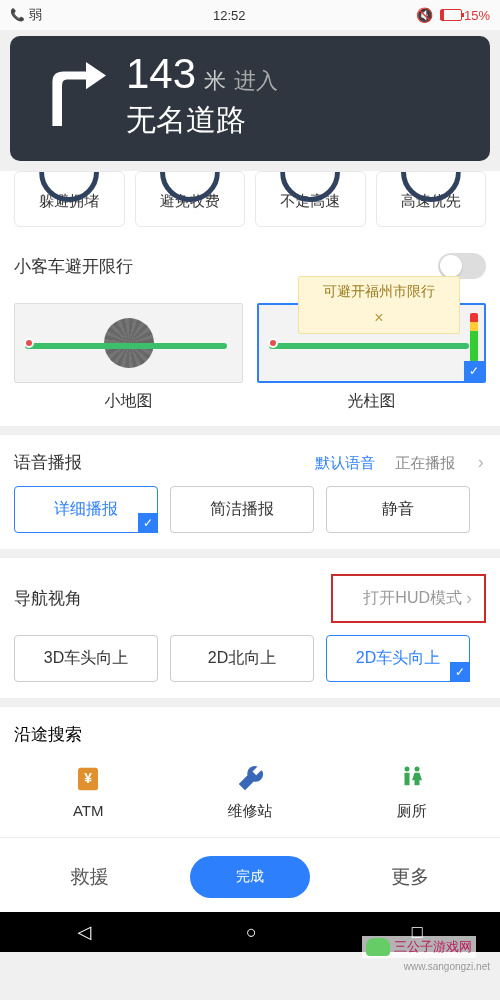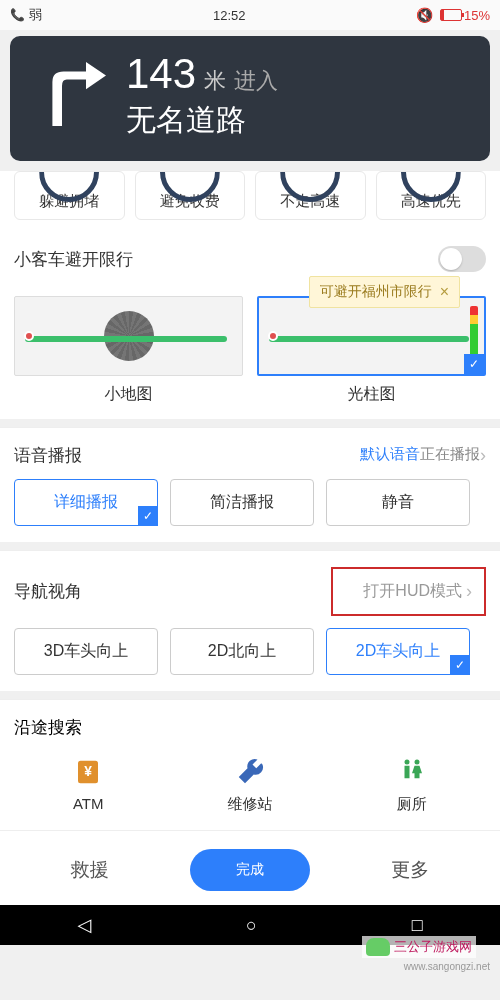--- a/index.html
+++ b/index.html
@@ -18,46 +18,46 @@
   .nav-banner { margin: 6px 10px 10px 10px; background: #2f3640; border-radius: 10px; padding: 14px 20px 20px 20px; color: #fff; display: flex; align-items: center; gap: 16px; }
   .turn-arrow svg { width: 80px; height: 80px; }
   .nav-text { display: flex; flex-direction: column; }
   .nav-dist-row { display: flex; align-items: baseline; gap: 8px; }
   .nav-dist { font-size: 42px; font-weight: 300; }
   .nav-unit { font-size: 22px; color: #ccc; }
   .nav-enter { font-size: 22px; color: #aaa; }
   .nav-road { font-size: 30px; margin-top: 2px; }
   
   .pref-row { display: flex; gap: 10px; padding: 0 14px 10px 14px; background: #fff; }
-  .pref-card { flex:1; background:#fff; border:1px solid #e8e8e8; border-radius:6px; text-align:center; padding: 0 0 8px 0; font-size:15px; color:#333; overflow:hidden; }
+  .pref-card { flex:1; background:#fff; border:1px solid #e8e8e8; border-radius:6px; text-align:center; padding: 0 0 15px 0; font-size:15px; color:#333; overflow:hidden; }
   .pref-arc { height:20px; position:relative; }
   .pref-arc::before { content:""; position:absolute; left:50%; transform:translateX(-50%); top:-30px; width:50px; height:50px; border:5px solid #30425e; border-radius:50%; clip-path: inset(50% 0 0 0); }
   
   .section { background:#fff; border-top:1px solid #eee; }
   
   .restrict-row { display:flex; align-items:center; justify-content:space-between; padding: 16px 14px 10px 14px; background:#fff; font-size:17px; color:#333; }
   .toggle { width:48px; height:26px; background:#ddd; border-radius:13px; position:relative; }
   .toggle::after { content:""; position:absolute; width:22px; height:22px; background:#fff; border-radius:50%; top:2px; left:2px; box-shadow:0 1px 2px rgba(0,0,0,.2); }
   
-  .hint-bubble { position:absolute; right:40px; top:276px; background:#fff6d8; border:1px solid #f0e3a0; padding:6px 10px; font-size:14px; color:#9a7b1e; display:flex; align-items:center; gap:8px; border-radius:2px; z-index:5; }
+  .hint-bubble { position:absolute; right:40px; top:276px; background:#fff6d8; border:1px solid #f0e3a0; padding:6px 24px; font-size:14px; color:#9a7b1e; display:flex; align-items:center; gap:8px; border-radius:2px; z-index:5;flex-direction:column; }
   .hint-close { color:#b59c3e; font-size:16px; }
   
   .map-cards { display:flex; gap:14px; padding: 14px; background:#fff; }
   .map-card { flex:1; display:flex; flex-direction:column; align-items:center; gap:8px; }
   .map-thumb { width:100%; height:80px; border:1px solid #ddd; border-radius:2px; position:relative; background:#f3f3f3; overflow:hidden; }
   .map-thumb.selected { border:2px solid #2d7ffb; }
   .corner-check { position:absolute; right:0; bottom:0; width:20px; height:20px; background:#2d7ffb; display:flex; align-items:center; justify-content:center; color:#fff; font-size:12px; }
   .map-route { position:absolute; left:10px; right:15px; top:50%; height:6px; background:#3bbf6b; border-radius:4px; }
   .map-circle { position:absolute; left:50%; top:50%; transform:translate(-50%,-50%); width:50px; height:50px; border-radius:50%; background:repeating-conic-gradient(#444 0 10deg,#555 10deg 20deg); opacity:.8; }
   .map-dot { position:absolute; left:14px; top:50%; transform:translate(-50%,-50%); width:10px; height:10px; background:#e05050; border:2px solid #fff; border-radius:50%; }
   .traffic-bar { position:absolute; right:6px; top:8px; bottom:8px; width:8px; border-radius:2px; background:linear-gradient(to bottom,#e33 0 15%,#fc3 15% 30%,#3c3 30% 100%); }
   .map-label { font-size:16px; color:#333; }
   
   .row-header { display:flex; align-items:center; justify-content:space-between; padding: 16px 14px 12px 14px; font-size:17px; color:#333; }
-  .row-link { font-size:15px; color:#2d7ffb; display:flex; align-items:flex-start; gap:0; }
+  .row-link { font-size:15px; color:#2d7ffb; display:flex; align-items:flex-end; gap:20px;font-family:Liberation Mono, monospace; }
   .row-link .suffix { color:#888; }
   .chev { color:#bbb; font-size:18px; }
   
   .option-row { display:flex; gap:12px; padding: 0 30px 16px 14px; background:#fff; }
   .opt { flex:1; border:1px solid #ccc; border-radius:4px; text-align:center; padding:12px 0; font-size:16px; color:#333; position:relative; }
   .opt.selected { border:1.5px solid #2d7ffb; color:#2d7ffb; }
   .opt .corner-check { right:-1px; bottom:-1px; }
   .hud-link { display:flex; align-items:center; gap:4px; color:#999; font-size:16px; }
   .red-box { position:absolute; right:14px; border:2px solid #cc2b2b; padding: 12px 12px 12px 22px; }
   .hud-wrap { position:relative; }

